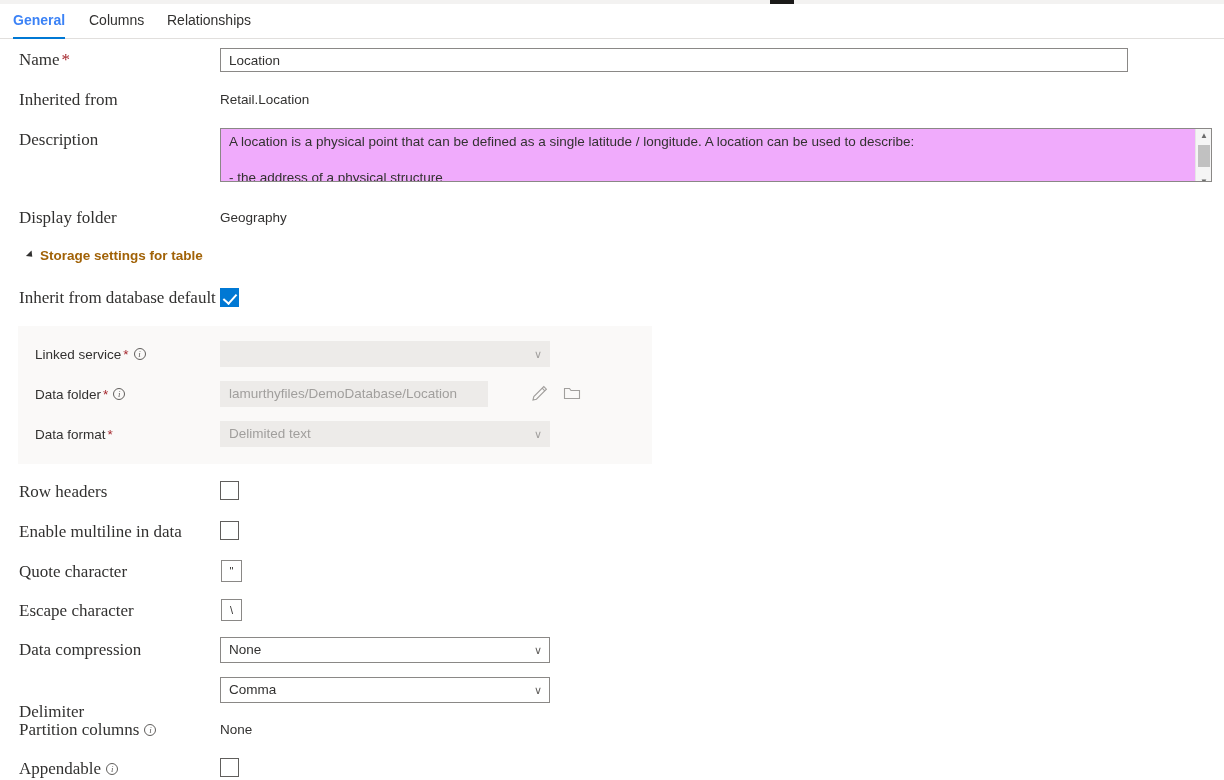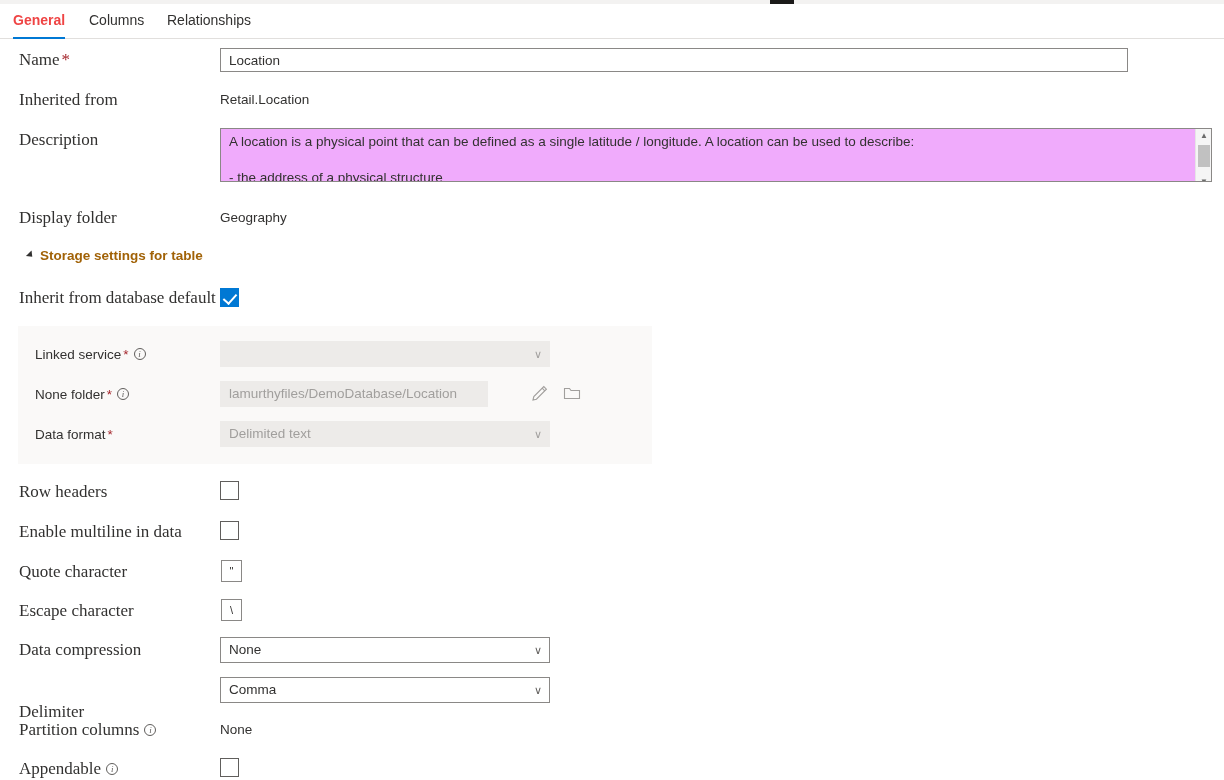--- a/index.html
+++ b/index.html
@@ -49,21 +49,21 @@
     top: 0;
     height: 35px;
     line-height: 33px;
     font-size: 14px;
     color: #323130;
     cursor: pointer;
     white-space: nowrap;
   }
   .tab.active {
     font-weight: bold;
-    color: #ef4444;
+    color: #3b82f6;
   }
   .tab.active::after {
     content: "";
     position: absolute;
     left: 0; right: 0; bottom: 0;
     height: 2px;
     background: #0078d4;
   }
   .tab-general       { left: 13px; }
   .tab-columns       { left: 89px; }
@@ -338,21 +338,21 @@
   <div class="panel">
 
     <div class="plbl" style="top:21px;">
       <span>Linked service</span><span class="req">*</span><span class="info-ico"></span>
     </div>
     <div class="dis-field" style="left:202px; top:15px; width:330px;">
       <span class="chev">∨</span>
     </div>
 
     <div class="plbl" style="top:61px;">
-      <span>None folder</span><span class="req">*</span><span class="info-ico"></span>
+      <span>Data folder</span><span class="req">*</span><span class="info-ico"></span>
     </div>
     <div class="dis-field" style="left:202px; top:55px; width:268px;">
       <span>lamurthyfiles/DemoDatabase/Location</span>
     </div>
     <div class="iconbtn" style="left:511px; top:56px;">
       <svg width="22" height="22" viewBox="0 0 22 22">
         <path d="M4 18 L4.8 14.6 L14.8 4.6 L17.4 7.2 L7.4 17.2 Z" fill="none" stroke="#a19f9d" stroke-width="1.1"></path>
         <path d="M13.2 6.2 L15.8 8.8" stroke="#a19f9d" stroke-width="1.1" fill="none"></path>
       </svg>
     </div>

